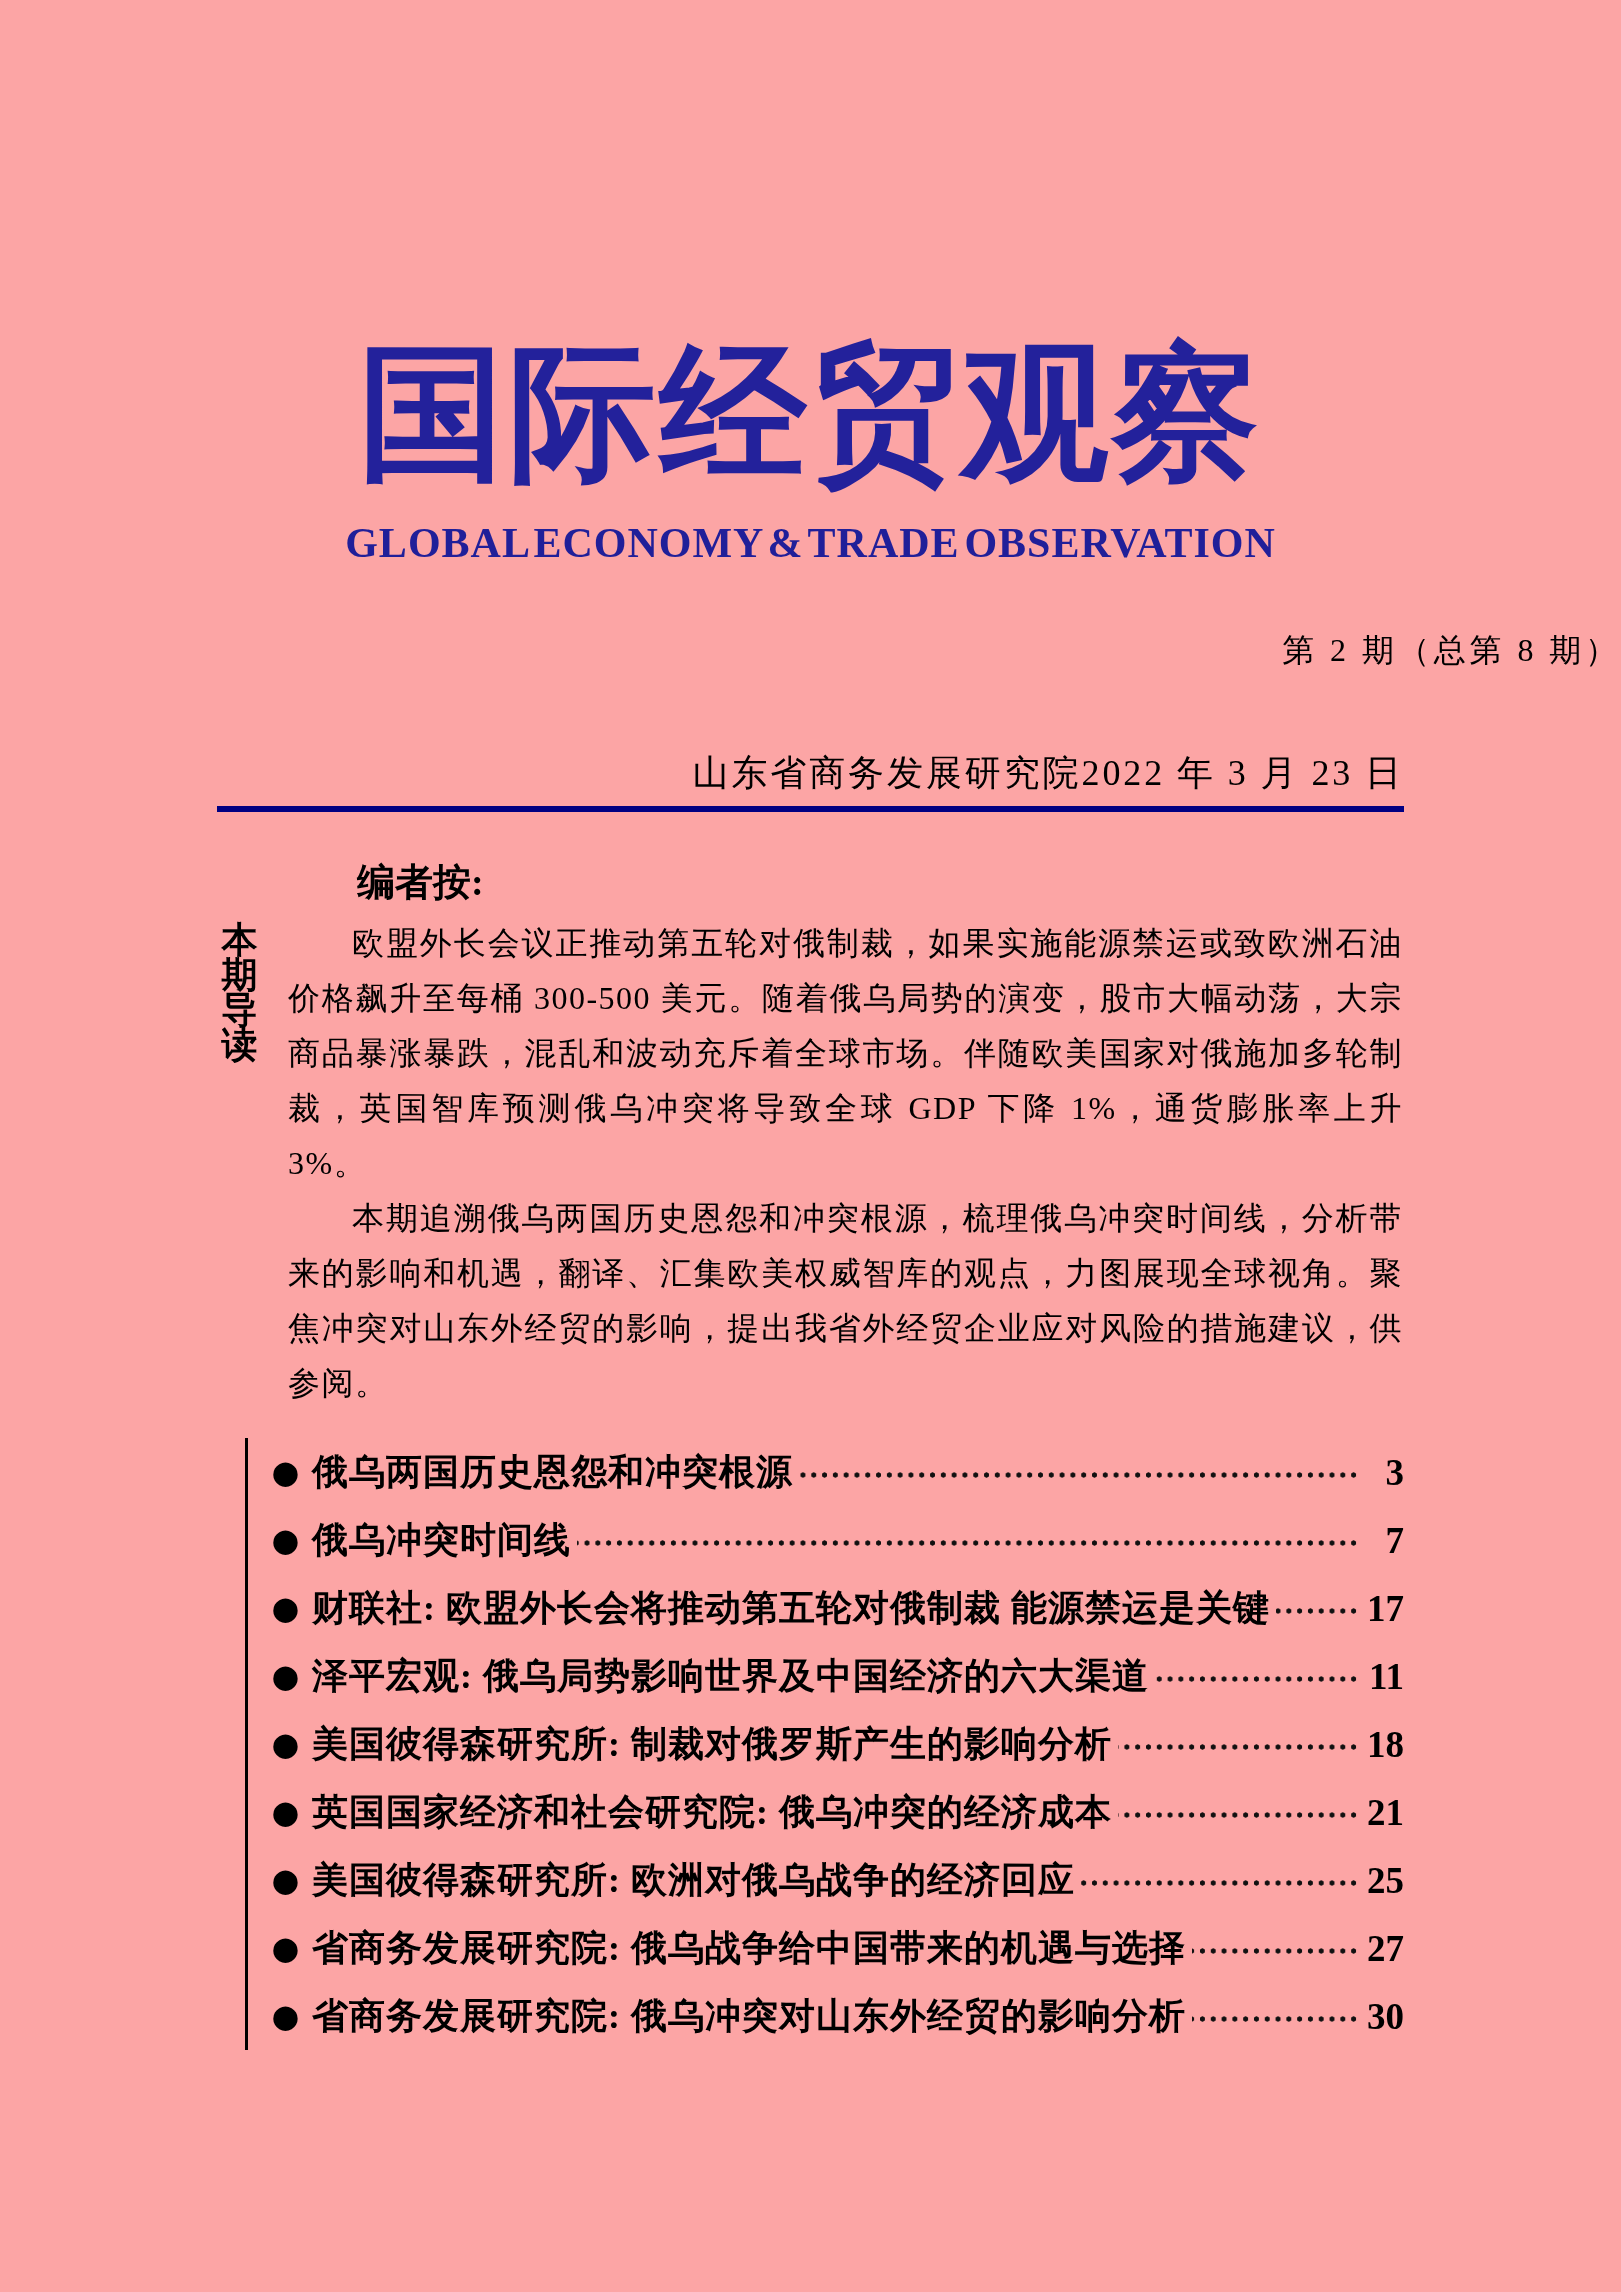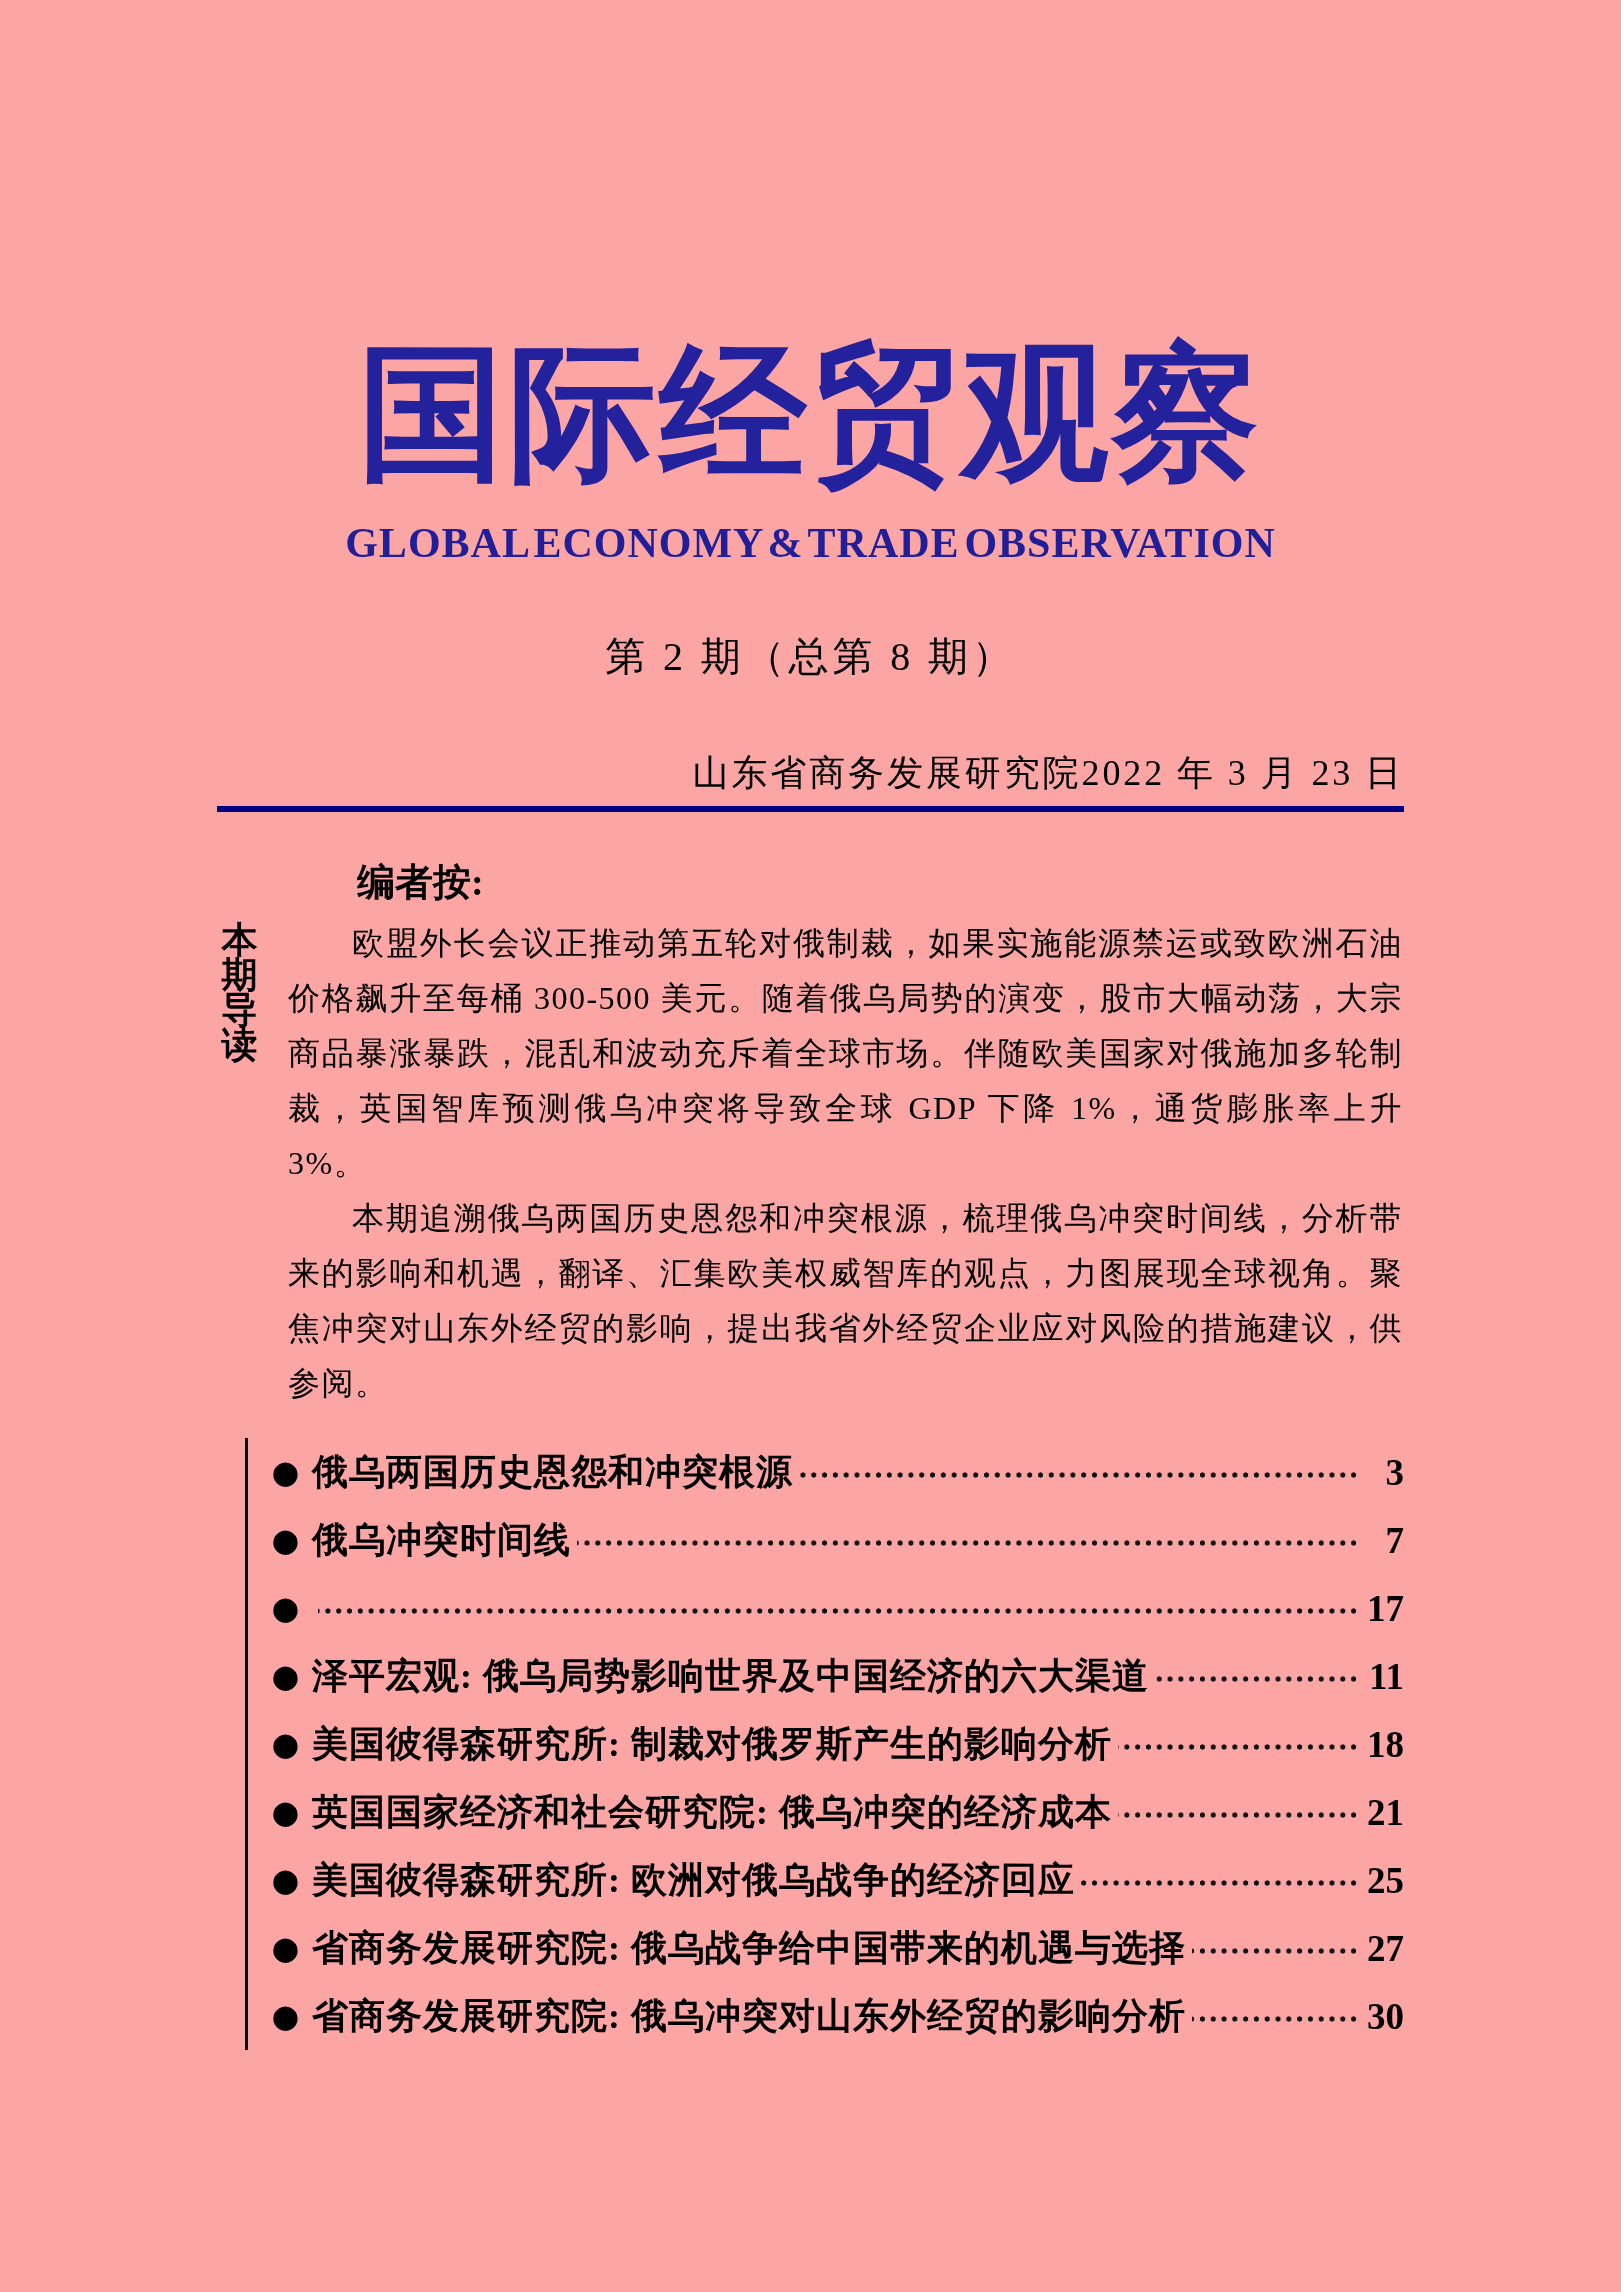--- a/index.html
+++ b/index.html
@@ -33,22 +33,22 @@
     font-weight: bold;
     font-size: 42px;
     letter-spacing: 1px;
     word-spacing: -0.16em;
     color: #201f99;
     white-space: nowrap;
   }
   .issue-line {
     position: absolute;
     top: 629px; left: 0; right: 0;
-    text-align: center;
-    font-size: 40px;
+    text-align: right;
+    font-size: 32px;
     letter-spacing: 3.9px;
   }
 
   
   .header-row {
     position: absolute;
     top: 749px; left: 217px; width: 1187px;
     display: flex;
     justify-content: flex-end;
     align-items: baseline;
@@ -172,20 +172,21 @@
       <span class="toc-page">3</span>
     </div>
     <div class="toc-row">
       <span class="toc-bullet">●</span>
       <span class="toc-title">俄乌冲突时间线</span>
       <span class="toc-dots"></span>
       <span class="toc-page">7</span>
     </div>
     <div class="toc-row">
       <span class="toc-bullet">●</span>
+      <span class="toc-title">财联社: 欧盟外长会将推动第五轮对俄制裁 能源禁运是关键</span>
       <span class="toc-dots"></span>
       <span class="toc-page">17</span>
     </div>
     <div class="toc-row">
       <span class="toc-bullet">●</span>
       <span class="toc-title">泽平宏观: 俄乌局势影响世界及中国经济的六大渠道</span>
       <span class="toc-dots"></span>
       <span class="toc-page">11</span>
     </div>
     <div class="toc-row">

